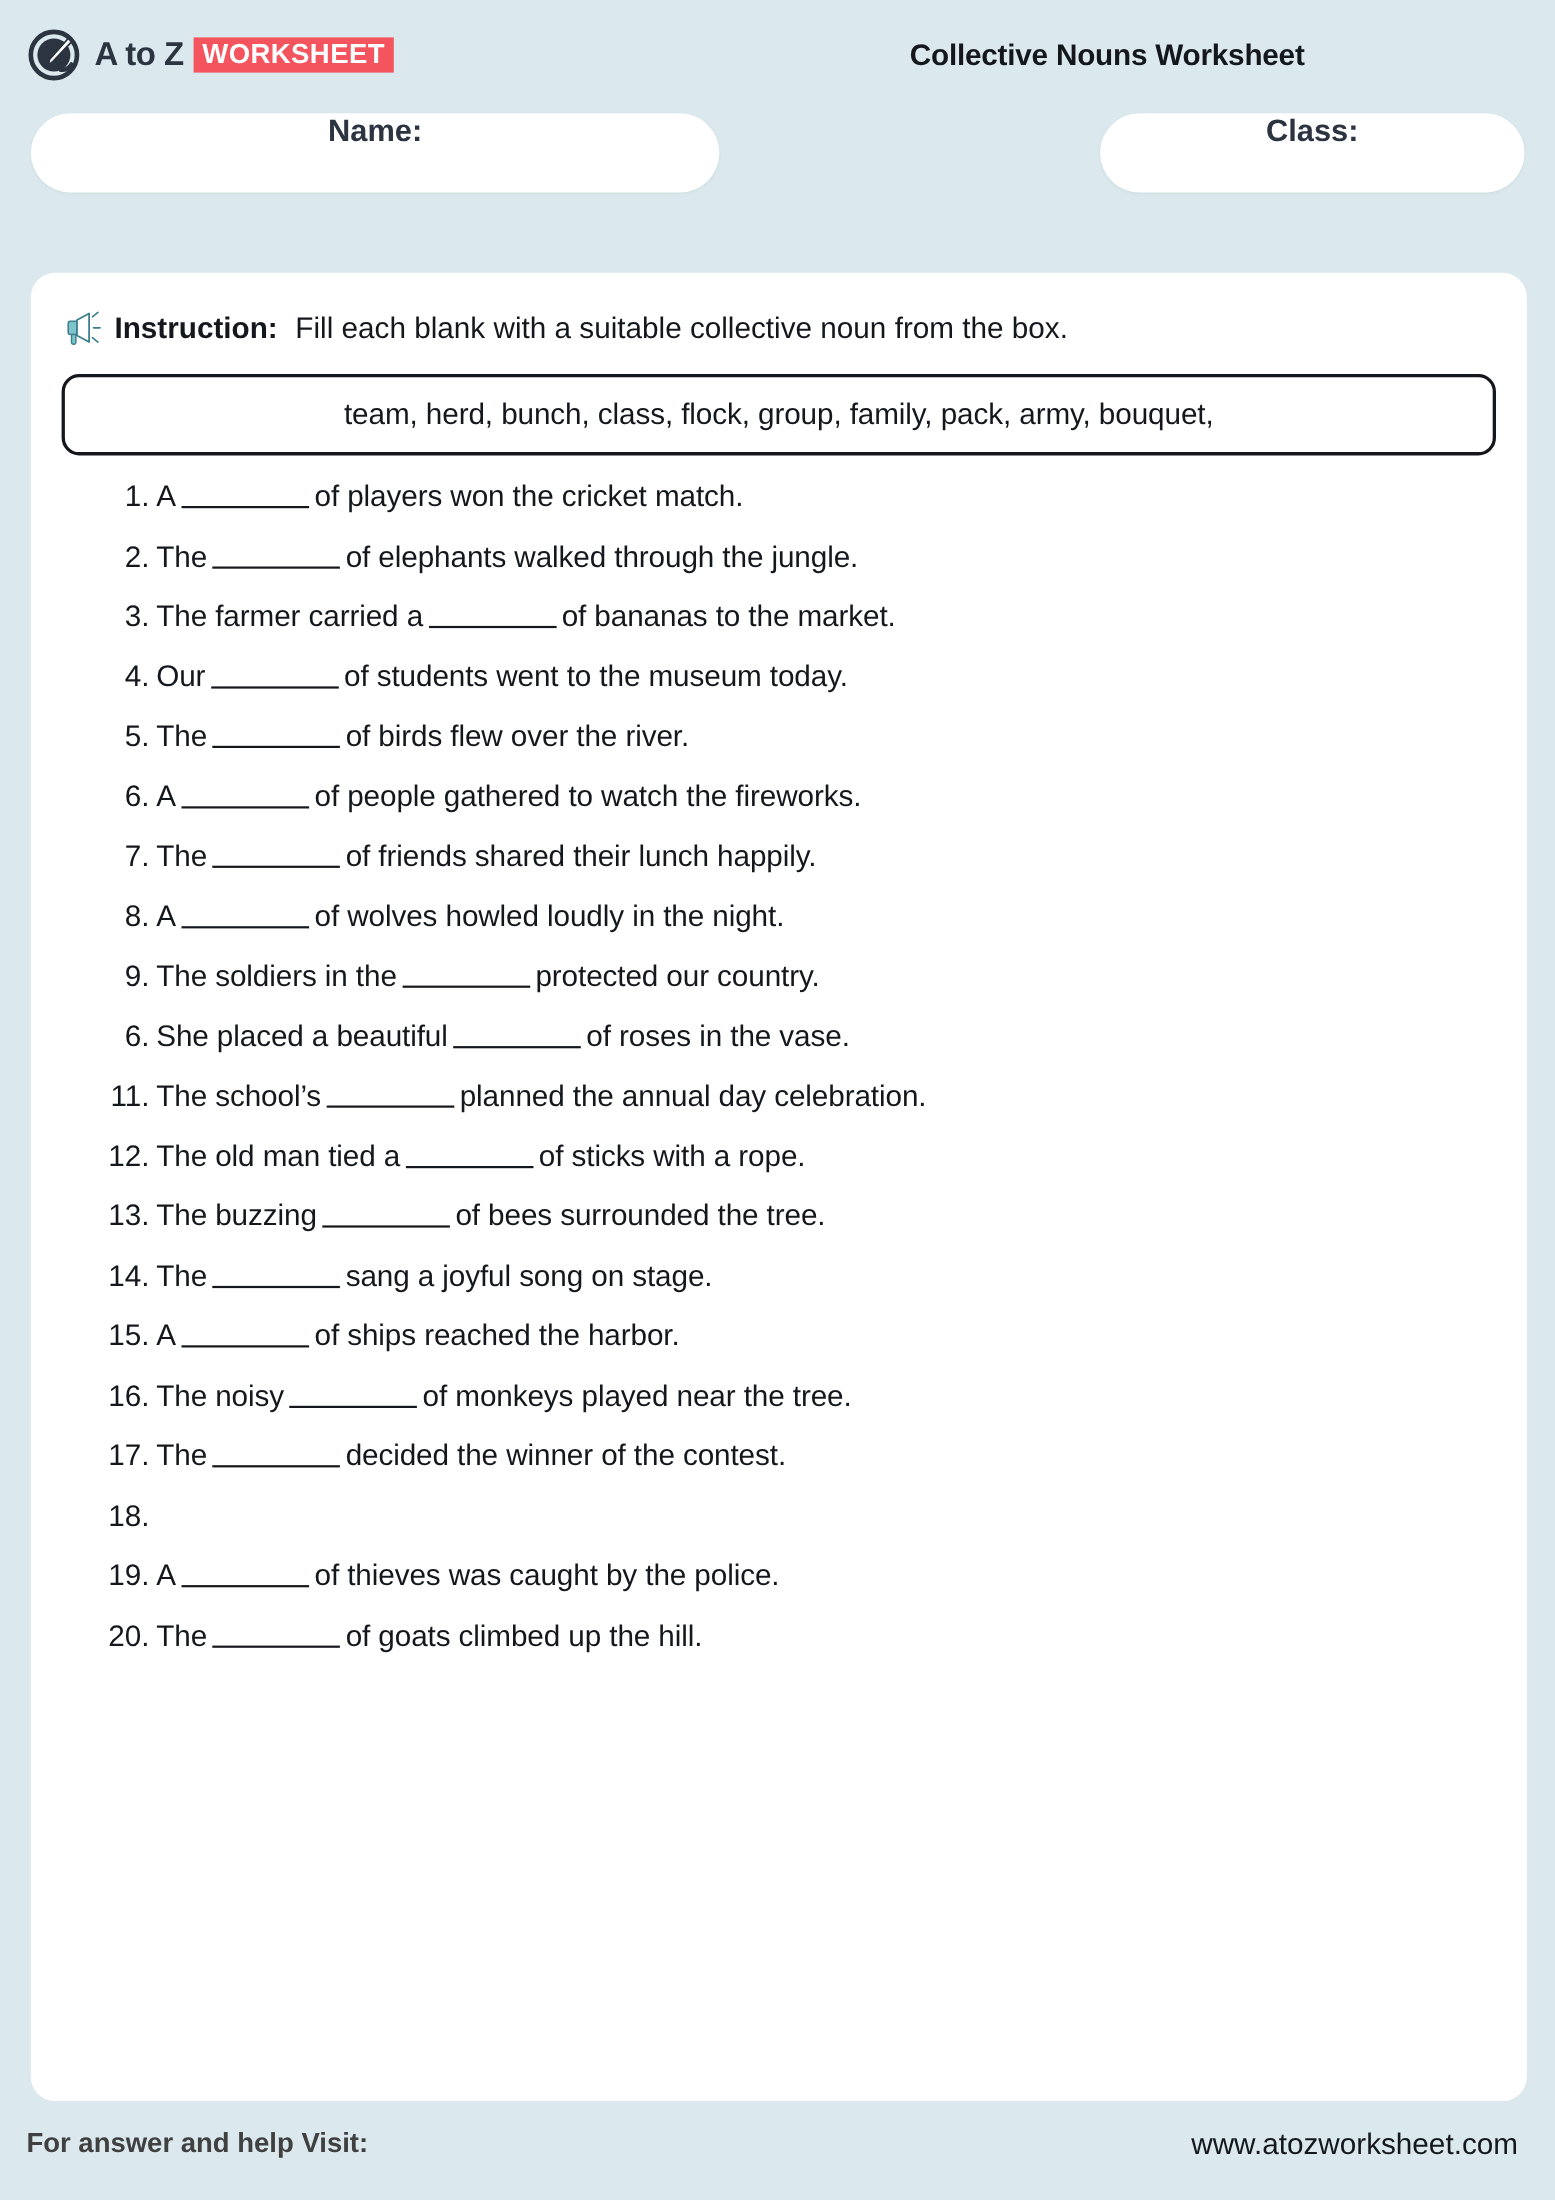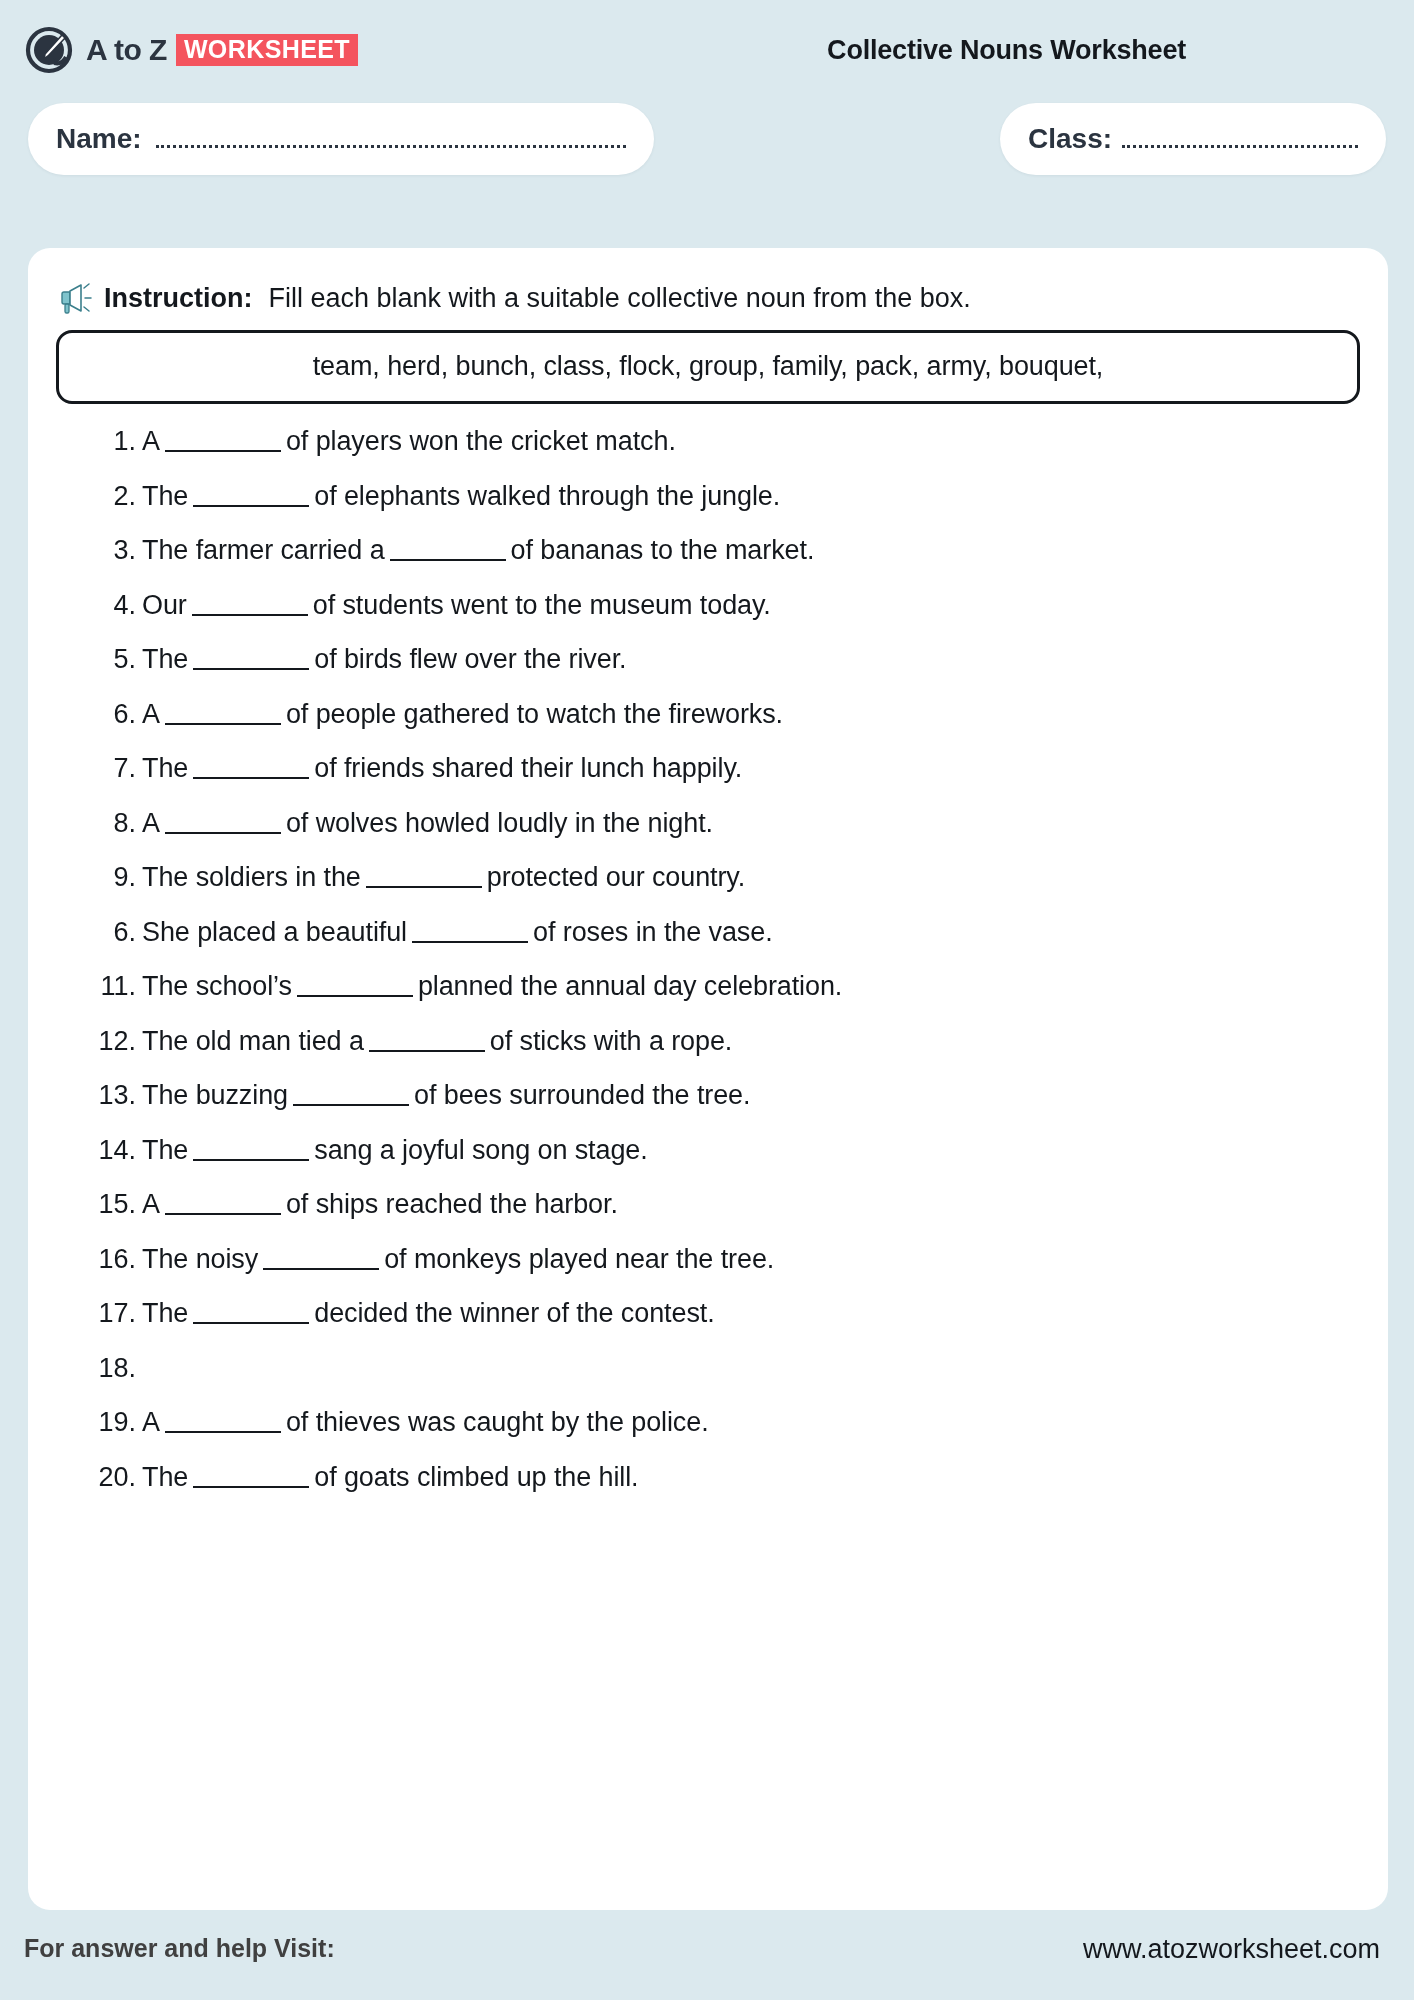--- a/index.html
+++ b/index.html
@@ -84,20 +84,21 @@
   }
 
   .id-field {
     background: #ffffff;
     border-radius: 36px;
     height: 72px;
     display: flex;
     align-items: center;
     padding: 0 28px;
     box-shadow: 0 1px 3px rgba(40,70,90,0.07);
+    flex-direction: column;
   }
 
   .id-field.name { flex: 0 0 626px; }
   .id-field.cls  { flex: 0 0 auto; width: 386px; margin-left: auto; }
 
   .id-label {
     font-size: 28px;
     font-weight: 700;
     color: #2b3440;
     white-space: nowrap;
@@ -121,21 +122,21 @@
     background: #ffffff;
     border-radius: 22px;
     padding: 32px 0 0 0;
   }
 
   .instruction {
     display: flex;
     align-items: center;
     gap: 10px;
     padding: 0 30px;
-    margin-bottom: 14px;
+    margin-bottom: 24px;
     white-space: nowrap;
   }
 
   .megaphone-icon {
     width: 36px;
     height: 36px;
     flex: 0 0 36px;
   }
 
   .instruction-label {

